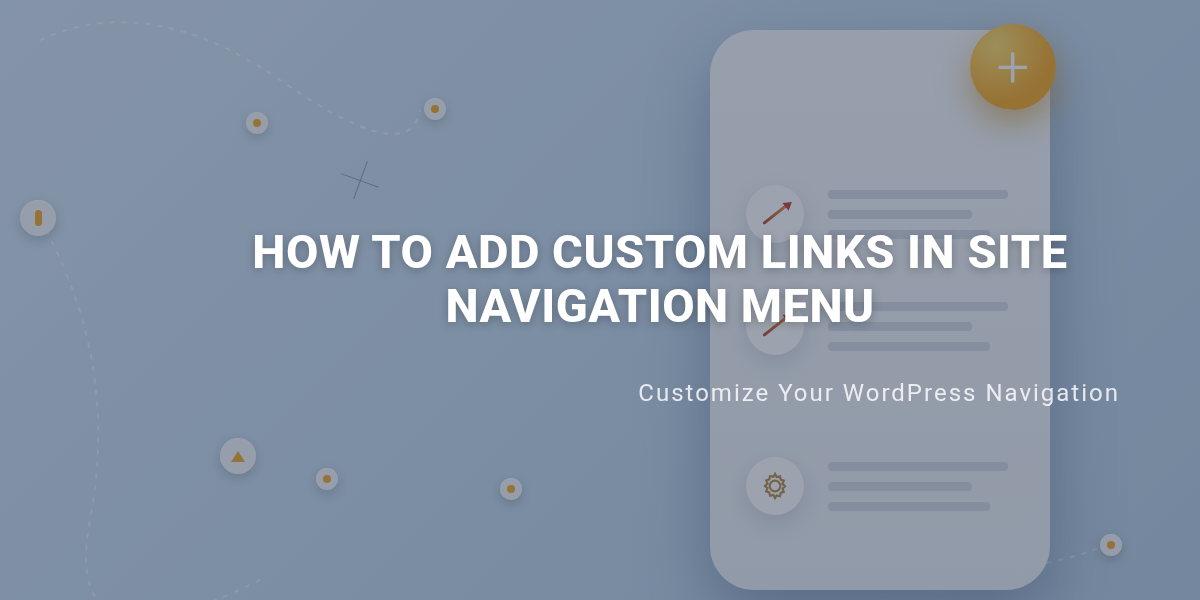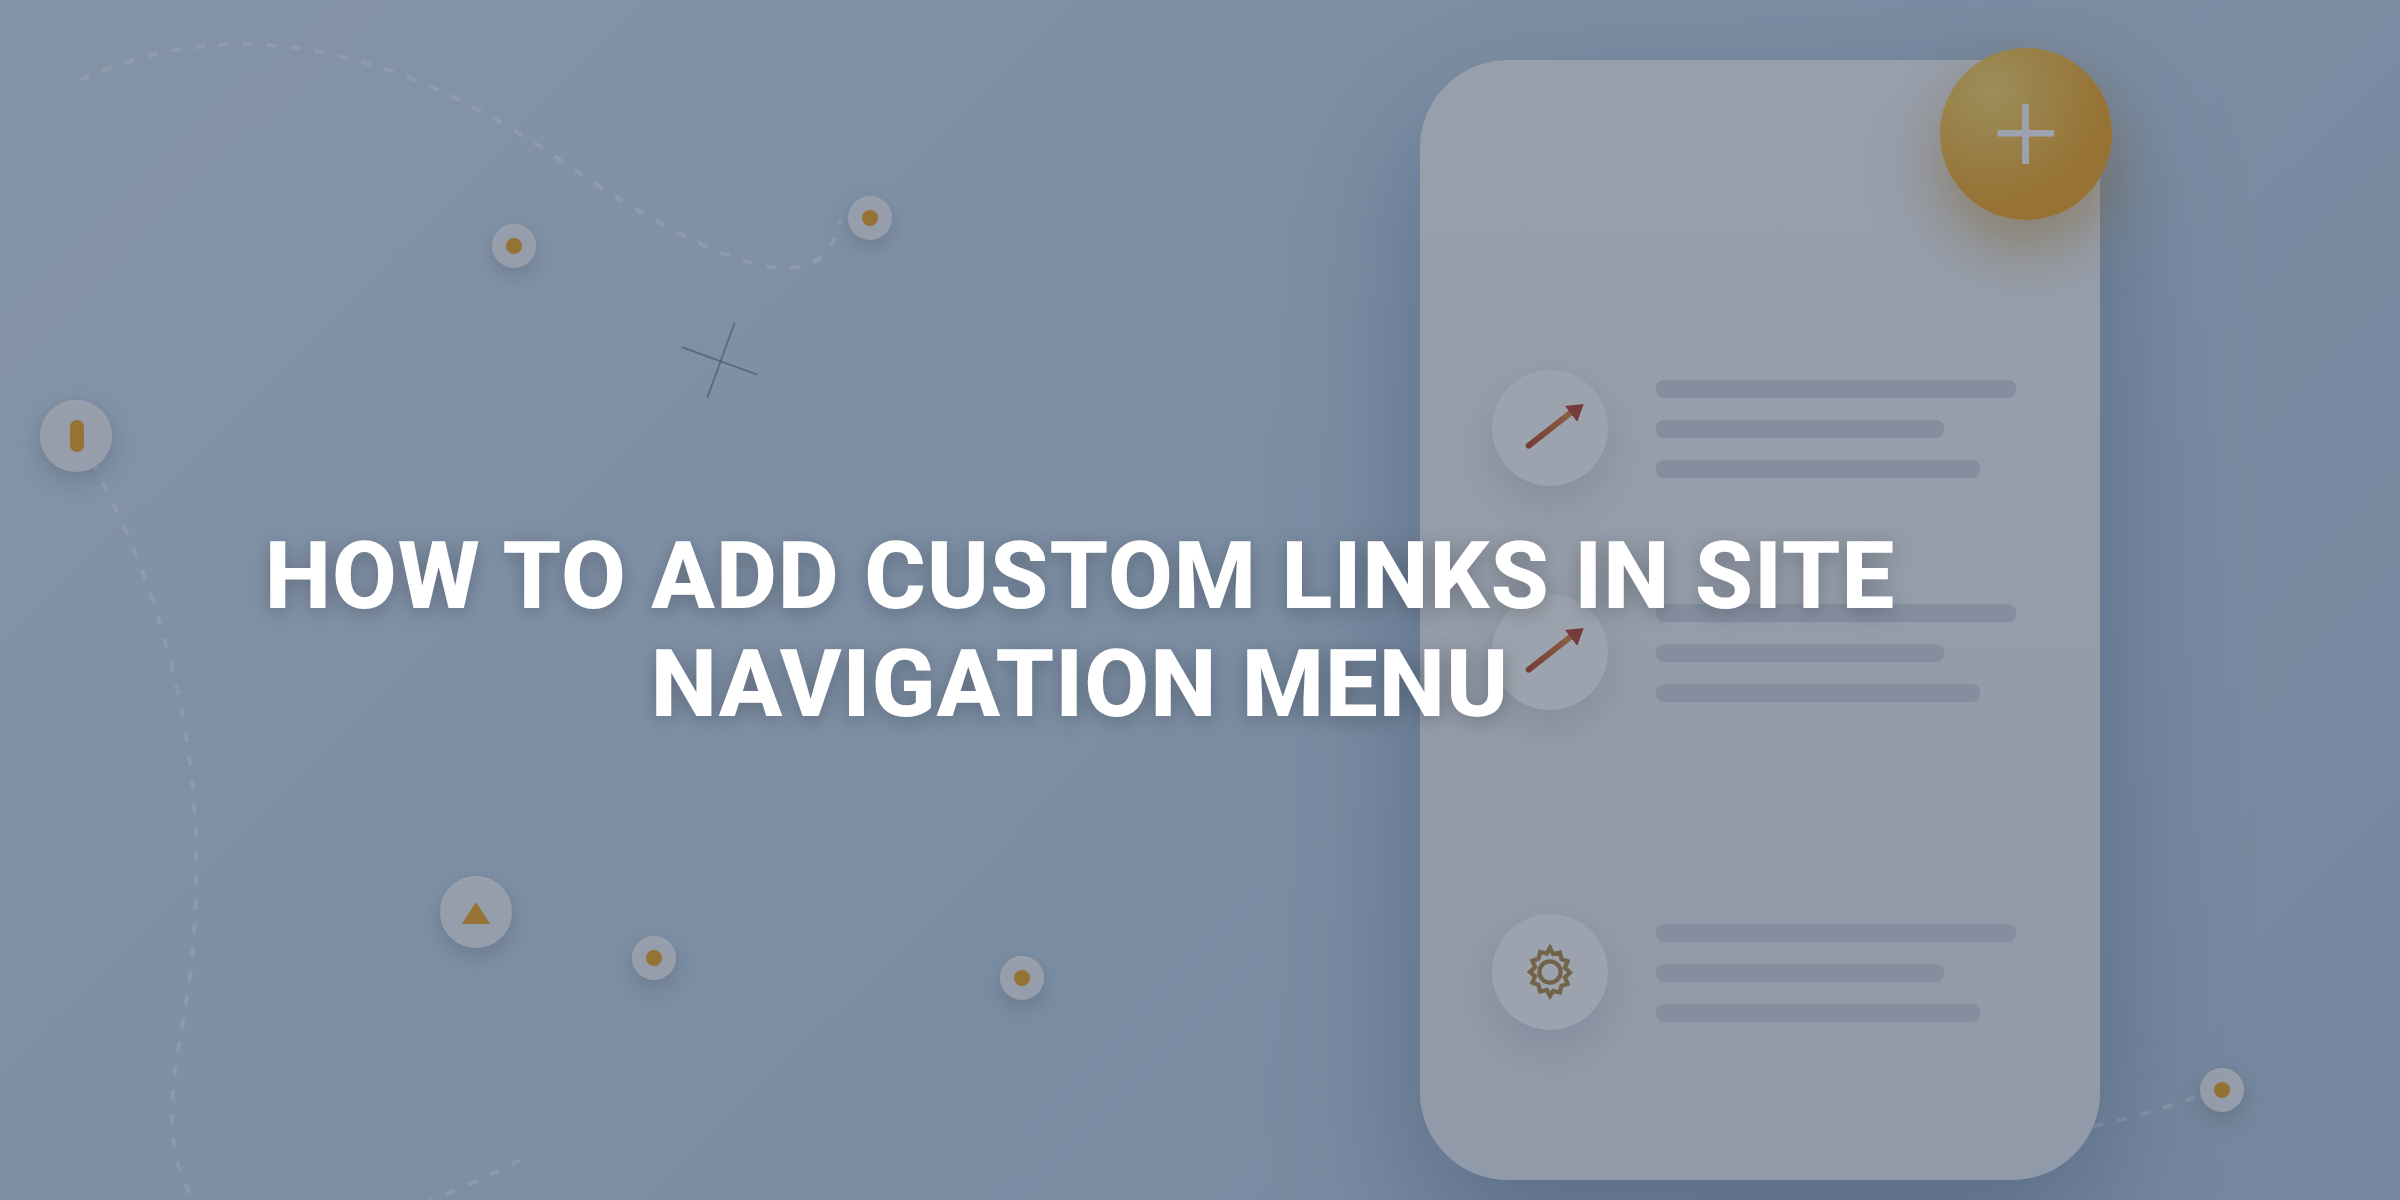--- a/index.html
+++ b/index.html
@@ -144,21 +144,21 @@
 }
 .gear {
   width: 32px;
   height: 32px;
 }
 .content {
   position: absolute;
   inset: 0;
   display: flex;
   flex-direction: column;
-  align-items: flex-start;
+  align-items: flex-end;
   justify-content: center;
   text-align: center;
   padding: 0 80px;
   z-index: 10;
   margin-top: 32px;
 }
 .title {
   color: #fff;
   font-size: 47px;
   font-weight: 800;
@@ -243,13 +243,14 @@
         <span></span>
         <span></span>
       </div>
   </div>
 </div>
 
 <div class="overlay-dark"></div>
 
 <div class="content">
   <h1 class="title">HOW TO ADD CUSTOM LINKS IN SITE NAVIGATION MENU</h1>
+  <p class="subtitle">Customize Your WordPress Navigation</p>
 </div>
 
 </body></html>

